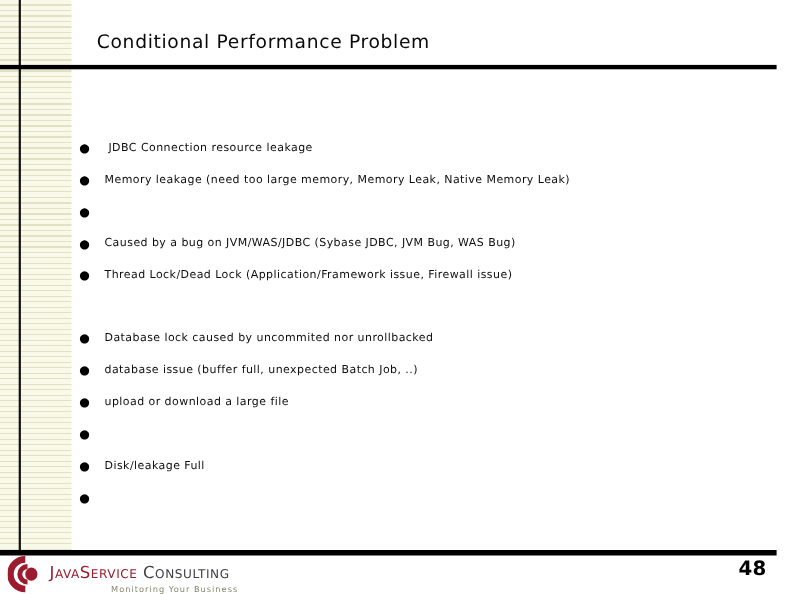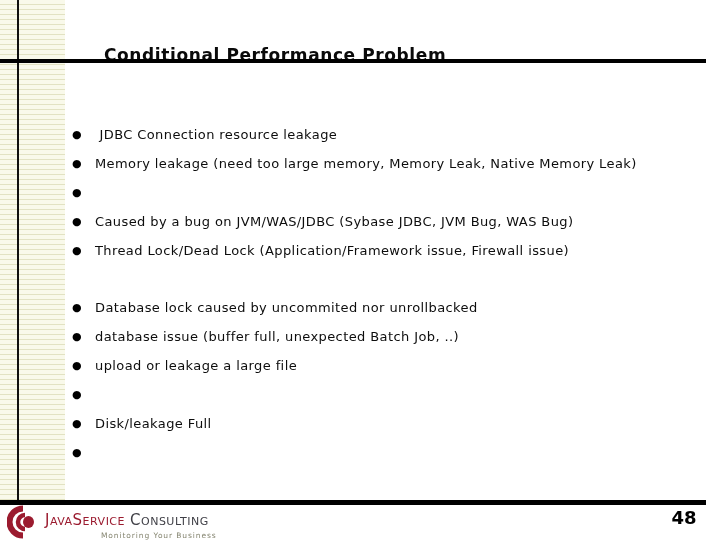--- a/index.html
+++ b/index.html
@@ -10,32 +10,32 @@
   
   .stripe-panel {
     position:absolute; left:0; top:0; width:65px; height:503px;
     background:repeating-linear-gradient(to bottom,
       #f9f9ea 0px, #f9f9ea 4px,
       #e2e2c2 4px, #e2e2c2 5px);
   }
   .left-vline { position:absolute; left:17px; top:0; width:2px; height:503px; background:#101010; }
 
   .title {
-    position:absolute; left:88px; top:29px; margin:16px;
-    font-size:17px; font-weight:bold; color:#0a0a0a; letter-spacing:0.6px;
+    position:absolute; left:88px; top:29px; margin:0;
+    font-size:17px; font-weight:normal; color:#0a0a0a; letter-spacing:0.6px;
     white-space:nowrap;
   }
   .title-rule { position:absolute; left:0; top:59px; width:706px; height:4px; background:#000; }
 
   ul.group { position:absolute; left:72px; margin:0; padding:0; list-style:none; }
   .g1 { top:120px; }
   .g2 { top:293px; }
   ul.group li { display:flex; align-items:center; height:29px; }
   .dot { width:23px; font-size:11px; color:#000; line-height:1; flex:0 0 23px; }
-  .txt { font-size:13px; color:#0d0d0d; letter-spacing:0.4px; white-space:pre; }
+  .txt { font-size:10px; color:#0d0d0d; letter-spacing:0.4px; white-space:pre; }
 
   .bottom-rule { position:absolute; left:0; top:500px; width:706px; height:5px; background:#000; }
 
   .footer { position:absolute; left:7px; top:505px; display:flex; align-items:flex-start; }
   .logo-icon { flex:0 0 auto; }
   .brand { margin-left:4px; margin-top:6px; font-variant:small-caps; font-weight:normal;
            font-size:15px; letter-spacing:0.5px; white-space:nowrap; }
   .brand-java { color:#9b1b2f; }
   .brand-consult { color:#3f3f46; margin-left:5px; }
   .tagline { position:absolute; left:101px; top:531px; font-size:7.5px; color:#84846f; letter-spacing:0.9px; }
@@ -80,21 +80,21 @@
     <li>
       <span class="dot">●</span>
       <span class="txt">Database lock caused by uncommited nor unrollbacked</span>
     </li>
     <li>
       <span class="dot">●</span>
       <span class="txt">database issue (buffer full, unexpected Batch Job, ..)</span>
     </li>
     <li>
       <span class="dot">●</span>
-      <span class="txt">upload or leakage a large file</span>
+      <span class="txt">upload or download a large file</span>
     </li>
     <li>
       <span class="dot">●</span>
     </li>
     <li>
       <span class="dot">●</span>
       <span class="txt">Disk/leakage Full</span>
     </li>
     <li>
       <span class="dot">●</span>

